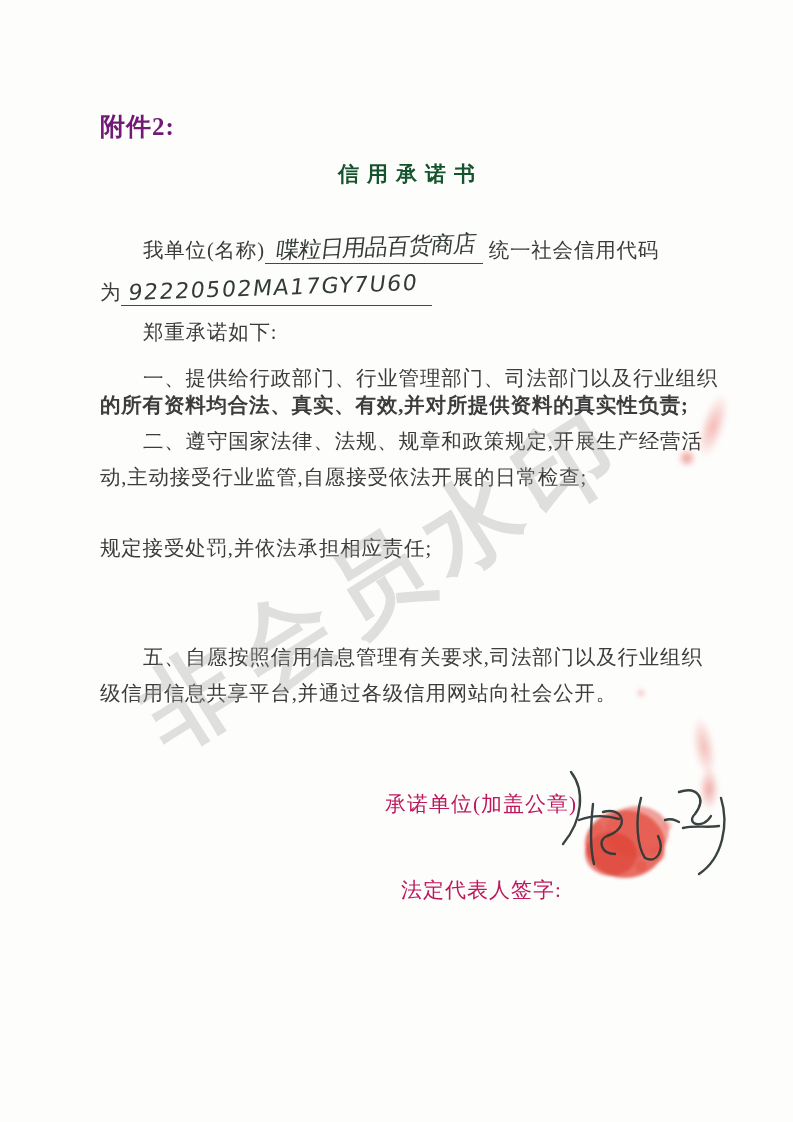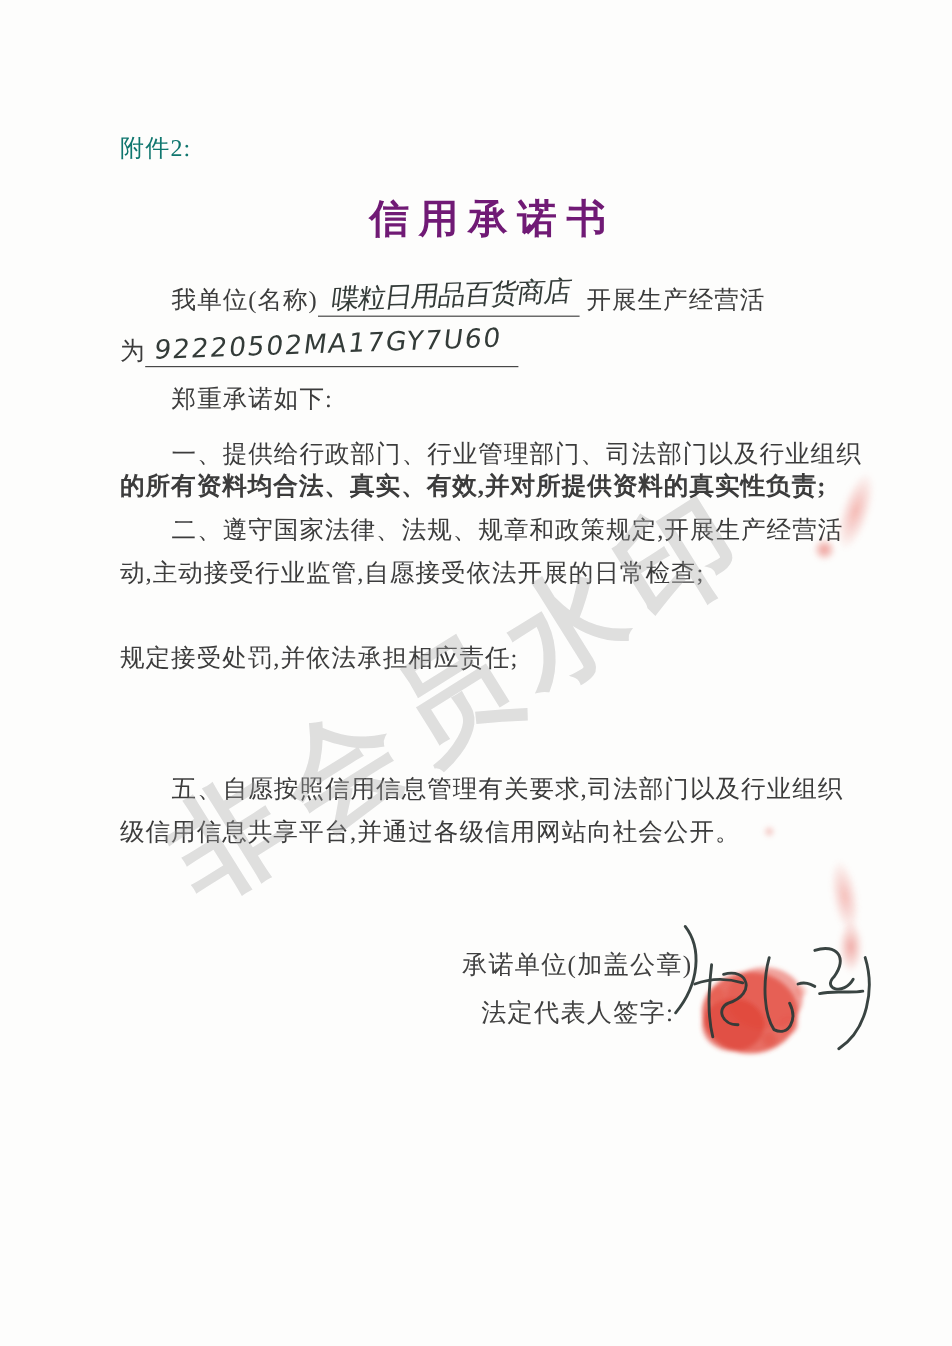--- a/index.html
+++ b/index.html
@@ -7,26 +7,26 @@
     width:793px;height:1122px;
     background:#fdfdfc;
     font-family:"Liberation Serif", serif;
     position:relative;
     overflow:hidden;
     color:#3b3b3b;
   }
   .page{position:absolute;inset:0;}
   .attachment{
     position:absolute;left:100px;top:110px;
-    font-size:20px;font-weight:normal;color:#0f766e;letter-spacing:1px;
+    font-size:25px;font-weight:bold;color:#701a75;letter-spacing:1px;
   }
   .title{
     position:absolute;left:0;right:0;top:160px;
     text-align:center;padding-left:28px;
-    font-size:33px;font-weight:bold;color:#701a75;letter-spacing:8px;
+    font-size:21px;font-weight:bold;color:#14532d;letter-spacing:8px;
   }
   .line{
     position:absolute;left:100px;width:612px;
     font-size:20.5px;letter-spacing:0.8px;color:#3c3c3c;
     white-space:nowrap;
   }
   .indent{padding-left:43px;}
   .hw-field{
     display:inline-block;
     border-bottom:1.6px solid #474747;
@@ -36,21 +36,21 @@
   }
   .hw{
     display:inline-block;
     font-family:"DejaVu Sans", sans-serif;
     color:#333b38;
     transform:skewX(-9deg) rotate(-2deg);
     transform-origin:left bottom;
   }
   .hw-name{font-size:23px;letter-spacing:-1px;}
   .hw-code{font-size:22px;letter-spacing:1.5px;}
-  .sig-block{position:absolute;font-size:21px;letter-spacing:1px;color:#404040;white-space:nowrap;}
+  .sig-block{position:absolute;font-size:21px;letter-spacing:1px;color:#be185d;white-space:nowrap;}
   .watermark{
     position:absolute;left:55px;top:515px;width:660px;
     text-align:center;
     font-size:96px;font-weight:bold;letter-spacing:14px;
     color:rgba(165,165,165,0.34);
     transform:rotate(-32deg);
     pointer-events:none;
     z-index:5;
     font-family:"Liberation Serif", serif;
   }
@@ -63,38 +63,38 @@
 </head>
 <body>
 
 <div class="page">
 
   <div class="attachment">附件2:</div>
   <div class="title">信用承诺书</div>
 
   <div class="line indent" style="top:236px;">
     <span>我单位(名称)</span><span class="hw-field" style="min-width:218px;"><span class="hw hw-name">喋粒日用品百货商店</span></span>
-    <span>开展生产经营活</span>
+    <span>统一社会信用代码</span>
   </div>
   <div class="line" style="top:278px;">
     <span>为</span><span class="hw-field" style="min-width:305px;text-align:left;padding-left:6px;"><span class="hw hw-code">92220502MA17GY7U60</span></span>
   </div>
 
   <div class="line indent" style="top:318px;">郑重承诺如下:</div>
 
   <div class="line indent" style="top:364px;">一、提供给行政部门、行业管理部门、司法部门以及行业组织</div>
   <div class="line" style="top:391px;font-weight:bold;">的所有资料均合法、真实、有效,并对所提供资料的真实性负责;</div>
   <div class="line indent" style="top:427px;">二、遵守国家法律、法规、规章和政策规定,开展生产经营活</div>
   <div class="line" style="top:463px;">动,主动接受行业监管,自愿接受依法开展的日常检查;</div>
   <div class="line" style="top:534px;">规定接受处罚,并依法承担相应责任;</div>
   <div class="line indent" style="top:643px;">五、自愿按照信用信息管理有关要求,司法部门以及行业组织</div>
   <div class="line" style="top:679px;">级信用信息共享平台,并通过各级信用网站向社会公开。</div>
 
   <div class="sig-block" style="left:385px;top:790px;">承诺单位(加盖公章)</div>
-  <div class="sig-block" style="left:401px;top:830px;">法定代表人签字:</div>
+  <div class="sig-block" style="left:401px;top:876px;">法定代表人签字:</div>
 
   <svg class="sig-art" width="210" height="135" viewBox="0 0 210 135" role="img" aria-label="杨秀琴">
     <defs>
       <filter id="blur1">
           <feGaussianBlur stdDeviation="1.6"></feGaussianBlur>
         </filter>
     </defs>
 
     <g filter="url(#blur1)">
       <ellipse cx="80" cy="82" rx="40" ry="34" fill="#e2463a" opacity="0.78"></ellipse>

